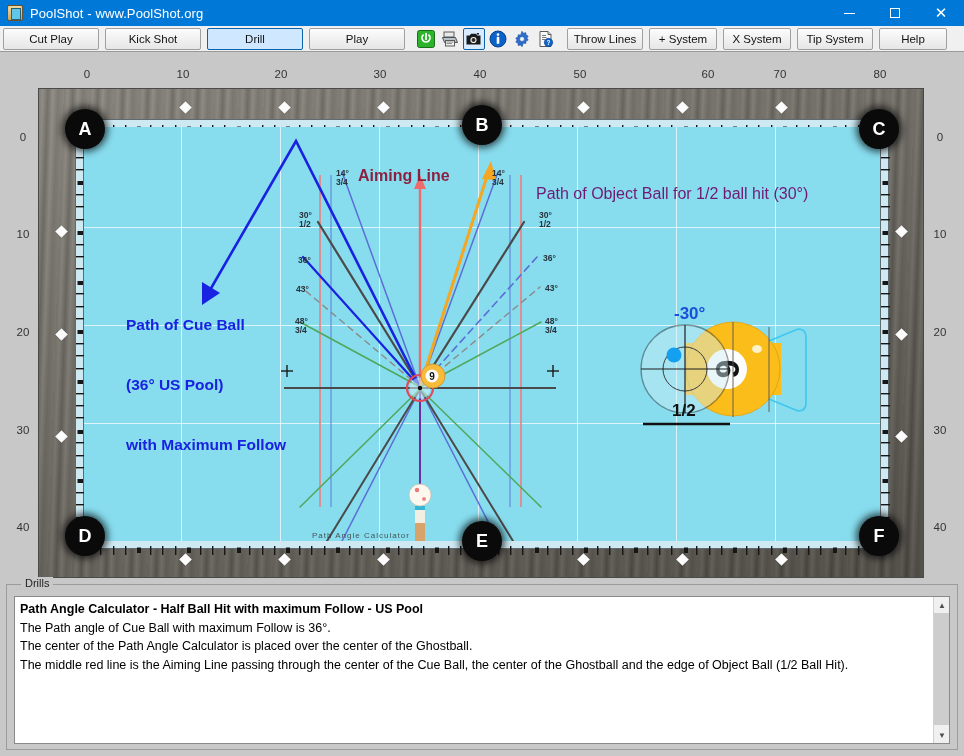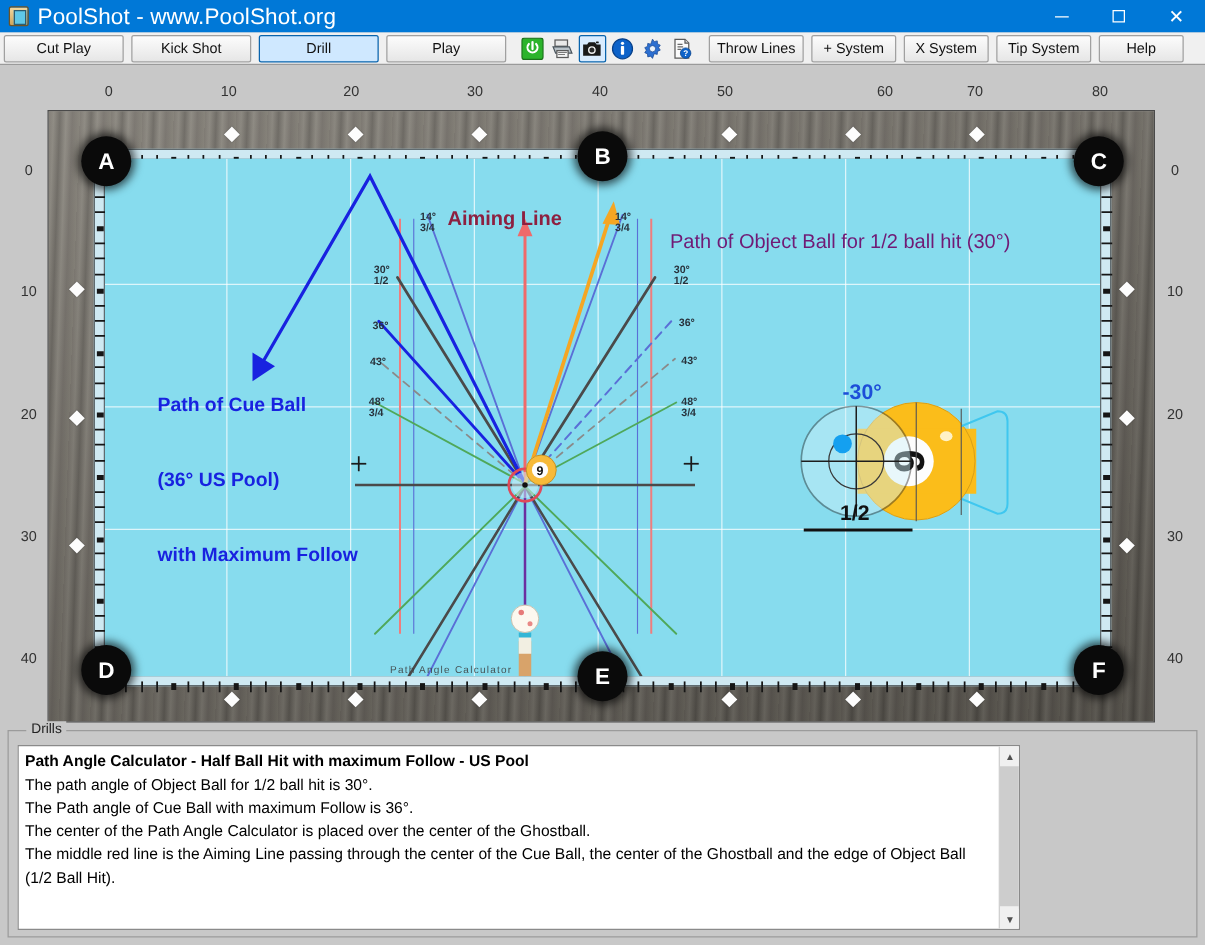--- a/index.html
+++ b/index.html
@@ -20,21 +20,21 @@
     width: 16px; height: 16px; margin-left: 7px; margin-right: 7px;
     background: linear-gradient(#f2d9a0,#cda45c);
     border: 1px solid #6b5327; border-radius: 2px;
     position: relative; flex: none;
   }
   #titlebar .appicon::after {
     content: ""; position: absolute; left: 3px; top: 2px;
     width: 8px; height: 10px; background: #5fc8e8;
     border: 1px solid #2d5d70;
   }
-  #titlebar .ttl { font-size: 18px; letter-spacing: .1px; }
+  #titlebar .ttl { font-size: 13px; letter-spacing: .1px; }
   #wincontrols { margin-left: auto; display: flex; height: 26px; }
   #wincontrols .wb {
     width: 46px; height: 26px; display: flex;
     align-items: center; justify-content: center;
     font-size: 13px; color: #fff;
   }
   .glyph-min { width: 11px; height: 1px; background: #fff; }
   .glyph-max { width: 10px; height: 10px; border: 1px solid #fff; }
   .glyph-close { font-size: 15px; line-height: 1; font-family: "DejaVu Sans", sans-serif; }
 
@@ -153,21 +153,21 @@
   #drillsgroup {
     position: absolute; left: 6px; top: 584px; width: 952px; height: 166px;
     border: 1px solid #9b9b9b; background: #c8c8c8;
   }
   #drillslegend {
     position: absolute; left: 14px; top: -8px;
     background: #c8c8c8; padding: 0 4px;
     font-size: 11px; color: #222;
   }
   #drillsbox {
-    position: absolute; left: 7px; top: 11px; width: 802px; height: 148px;
+    position: absolute; left: 7px; top: 11px; width: 936px; height: 148px;
     background: #ffffff; border: 1px solid #8a8a8a;
     overflow: hidden;
   }
   #drillstext {
     position: absolute; left: 5px; top: 3px; right: 18px;
     font-size: 12.5px; color: #000; line-height: 18.6px;
   }
   #drillstext .hdr { font-weight: bold; }
   #vscroll {
     position: absolute; right: 0; top: 0; width: 16px; height: 146px;
@@ -705,21 +705,20 @@
     <div class="pocket" style="left:423px; top:432px;">E</div>
     <div class="pocket" style="left:820px; top:427px;">F</div>
   </div>
 </div>
 
 <div id="drillsgroup">
   <div id="drillslegend">Drills</div>
   <div id="drillsbox">
     <div id="drillstext">
       <div class="hdr">Path Angle Calculator - Half Ball Hit with maximum Follow - US Pool</div>
-      <div>The path angle of Object Ball for 1/2 ball hit is 30°.</div>
       <div>The Path angle of Cue Ball with maximum Follow is 36°.</div>
       <div>The center of the Path Angle Calculator is placed over the center of the Ghostball.</div>
       <div>The middle red line is the Aiming Line passing through the center of the Cue Ball, the center of the Ghostball and the edge of Object Ball (1/2 Ball Hit).</div>
     </div>
     <div id="vscroll">
       <div class="sarrow up">▲</div>
       <div id="sthumb"></div>
       <div class="sarrow dn">▼</div>
     </div>
   </div>

